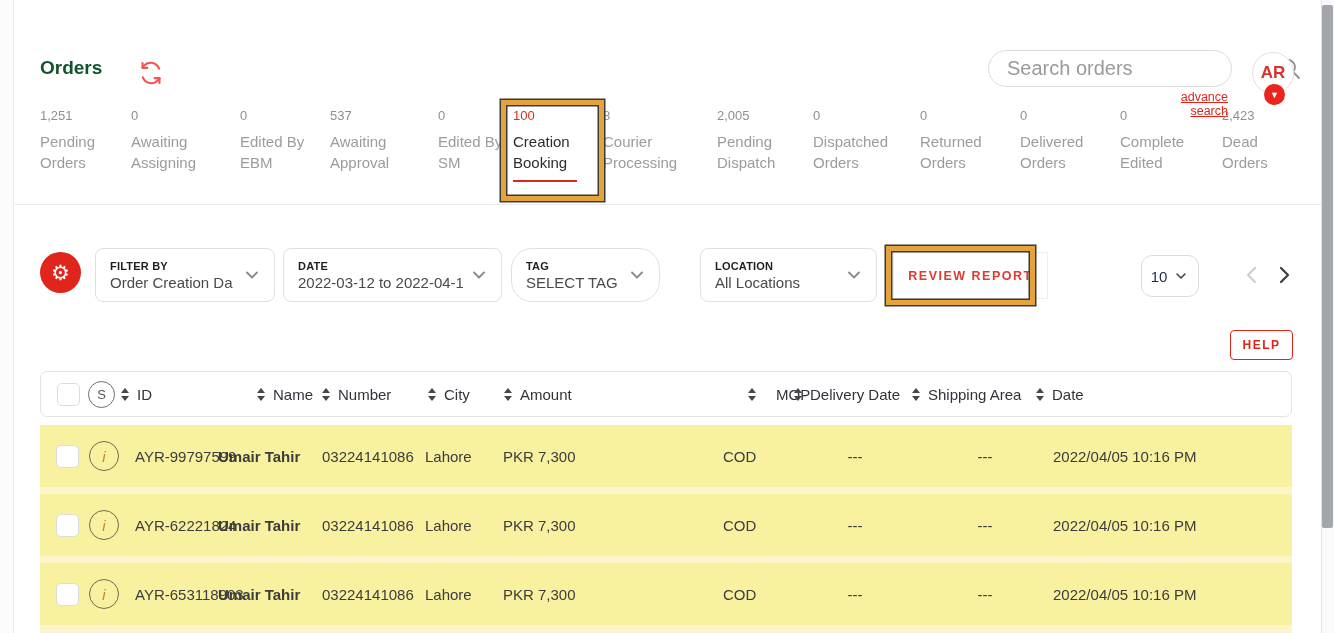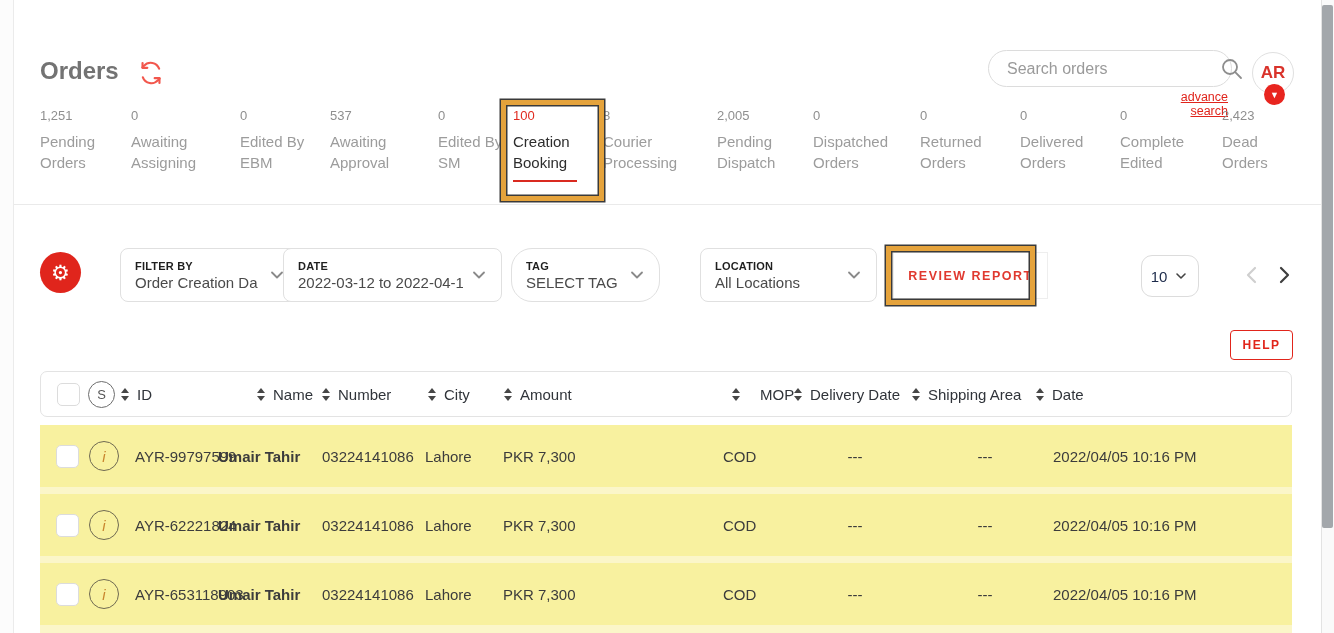--- a/index.html
+++ b/index.html
@@ -6,24 +6,24 @@
   html,body { width:1334px; height:633px; }
   body { font-family:"Liberation Sans", sans-serif; background:#fff; overflow:hidden; }
   .stage { position:relative; width:1334px; height:633px; background:#fff; overflow:hidden; }
 
   
   .left-gutter { position:absolute; left:0; top:0; width:14px; height:633px; background:#fcfcfc; border-right:1px solid #ebebeb; }
   .scroll-track { position:absolute; right:0; top:0; width:13px; height:633px; background:#fafafa; border-left:1px solid #e3e3e3; }
   .scroll-thumb { position:absolute; right:1px; top:5px; width:11px; height:523px; background:#a3a7ab; border-radius:2px; }
 
   
-  .page-title { position:absolute; left:40px; top:57px; font-size:24px; font-weight:bold; color:#737373; }
+  .page-title { position:absolute; left:40px; top:57px; font-size:19px; font-weight:bold; color:#14532d; }
   .refresh-btn { position:absolute; left:138px; top:60px; width:26px; height:26px; cursor:pointer; }
   .search-pill { position:absolute; left:988px; top:50px; width:244px; height:37px; border:1px solid #dcdcdc; border-radius:19px; background:#fff; display:flex; align-items:center; padding:0 12px 0 18px; }
-  .search-pill input { flex:1; border:none; outline:none; font-size:16px; color:#444; background:transparent; font-family:"Liberation Sans", sans-serif; }
+  .search-pill input { flex:1; border:none; outline:none; font-size:20px; color:#444; background:transparent; font-family:"Liberation Sans", sans-serif; }
   .search-pill input::placeholder { color:#9a9a9a; }
   .advance-search { position:absolute; left:1140px; top:90px; width:88px; font-size:12.5px; color:#e0241c; text-decoration:underline; cursor:pointer; text-align:right; }
   .avatar { position:absolute; left:1252px; top:52px; width:42px; height:42px; border:1px solid #e0e0e0; border-radius:50%; background:#fff; display:flex; align-items:center; justify-content:center; font-weight:bold; font-size:17px; color:#d9332b; cursor:pointer; }
   .avatar-badge { position:absolute; left:1264px; top:84px; width:21px; height:21px; background:#e8251f; border-radius:50%; display:flex; align-items:center; justify-content:center; color:#fff; font-size:9px; cursor:pointer; }
 
   
   .tabs { position:absolute; left:40px; top:108px; width:1280px; display:flex; align-items:flex-start; }
   .tab { cursor:pointer; }
   .tab .count { font-size:13px; color:#8f8f8f; margin-bottom:8px; }
   .tab .label { font-size:15px; color:#9c9c9c; line-height:21px; max-width:80px; }
@@ -33,21 +33,21 @@
   .tab.active .underline { display:block; width:64px; height:2px; background:#d92a20; margin-top:7px; }
   .tabs-divider { position:absolute; left:14px; top:204px; width:1307px; border-top:1px solid #eaeaea; }
 
   
   .gear-btn { position:absolute; left:40px; top:252px; width:41px; height:41px; border-radius:50%; background:#e0251c; display:flex; align-items:center; justify-content:center; color:#fff; font-size:21px; cursor:pointer; }
   .drop-card { position:absolute; top:248px; height:54px; border:1px solid #e0e0e0; border-radius:8px; background:#fff; display:flex; align-items:center; padding:0 12px 0 14px; cursor:pointer; }
   .drop-card .texts { flex:1; overflow:hidden; }
   .drop-card .lab { font-size:11px; font-weight:bold; color:#1f1f1f; letter-spacing:.2px; margin-bottom:2px; }
   .drop-card .val { font-size:15px; color:#4a4a4a; white-space:nowrap; overflow:hidden; }
   .chev { flex:0 0 auto; margin-left:6px; }
-  .card-filterby { left:95px;  width:180px;margin-left:25px; }
+  .card-filterby { left:95px;  width:180px; }
   .card-date     { left:283px; width:219px; }
   .card-tag      { left:511px; width:149px;border-radius:21px; }
   .card-location { left:700px; width:177px; }
   .review-report-btn { position:absolute; left:893px; top:252px; width:155px; height:47px; background:#fff; border:1px solid #eee; display:flex; align-items:center; justify-content:center; font-size:12.5px; font-weight:bold; letter-spacing:1.5px; color:#e0392f; cursor:pointer; }
   .pagesize { position:absolute; left:1141px; top:255px; width:58px; height:42px; border:1px solid #dcdcdc; border-radius:11px; background:#fff; display:flex; align-items:center; justify-content:center; gap:6px; font-size:15px; color:#1c2a4a; cursor:pointer; }
   .pg-prev { position:absolute; left:1240px; top:263px; cursor:pointer; }
   .pg-next { position:absolute; left:1272px; top:263px; cursor:pointer; }
   .help-btn { position:absolute; left:1230px; top:330px; width:63px; height:30px; border:1px solid #e1251b; border-radius:4px; background:#fff; color:#e1251b; font-size:12px; font-weight:bold; letter-spacing:1.5px; display:flex; align-items:center; justify-content:center; cursor:pointer; }
 
   
@@ -58,21 +58,21 @@
   .hgroup { position:absolute; top:0; height:44px; display:flex; align-items:center; gap:8px; font-size:15px; color:#30343a; cursor:pointer; }
   .sort { display:flex; flex-direction:column; gap:3px; }
   .sort .up   { width:0; height:0; border-left:4.5px solid transparent; border-right:4.5px solid transparent; border-bottom:5px solid #474747; }
   .sort .down { width:0; height:0; border-left:4.5px solid transparent; border-right:4.5px solid transparent; border-top:5px solid #474747; }
   .cb { width:23px; height:23px; background:#fff; border:1px solid #dcdcdc; border-radius:5px; cursor:pointer; }
   .s-circle { width:27px; height:27px; border:1.5px solid #6d6d6d; border-radius:50%; display:flex; align-items:center; justify-content:center; font-size:13px; color:#555; }
   .i-circle { width:30px; height:30px; border:1.5px solid #6f6a52; border-radius:50%; display:flex; align-items:center; justify-content:center; font-size:15px; color:#c9852e; font-style:italic; cursor:pointer; }
   
   .h-check{left:16px; top:11px;} .h-s{left:47px; top:9px;}
   .h-id{left:80px;} .h-name{left:216px;} .h-number{left:281px;} .h-city{left:387px;}
-  .h-amount{left:463px;} .h-mop{left:691px;gap:20px;} .h-delivery{left:753px;} .h-shipping{left:871px;} .h-date{left:995px;}
+  .h-amount{left:463px;} .h-mop{left:707px;gap:20px;} .h-delivery{left:753px;} .h-shipping{left:871px;} .h-date{left:995px;}
   
   .co-check{left:16px;} .co-info{left:49px;}
   .co-id{left:95px;} .co-name{left:178px;font-weight:bold;} .co-number{left:282px;text-align:center;} .co-city{left:385px;}
   .co-amount{left:463px;} .co-mop{left:683px;}
   .co-delivery{left:790px; width:50px; justify-content:center;}
   .co-shipping{left:920px; width:50px; justify-content:center;}
   .co-date{left:1013px;}
 
   
   .annot { position:absolute; border:5px solid #e5a33c; box-shadow:0 0 0 1.5px #3a3a3a, inset 0 0 0 1.5px #3a3a3a; z-index:50; pointer-events:none; }

